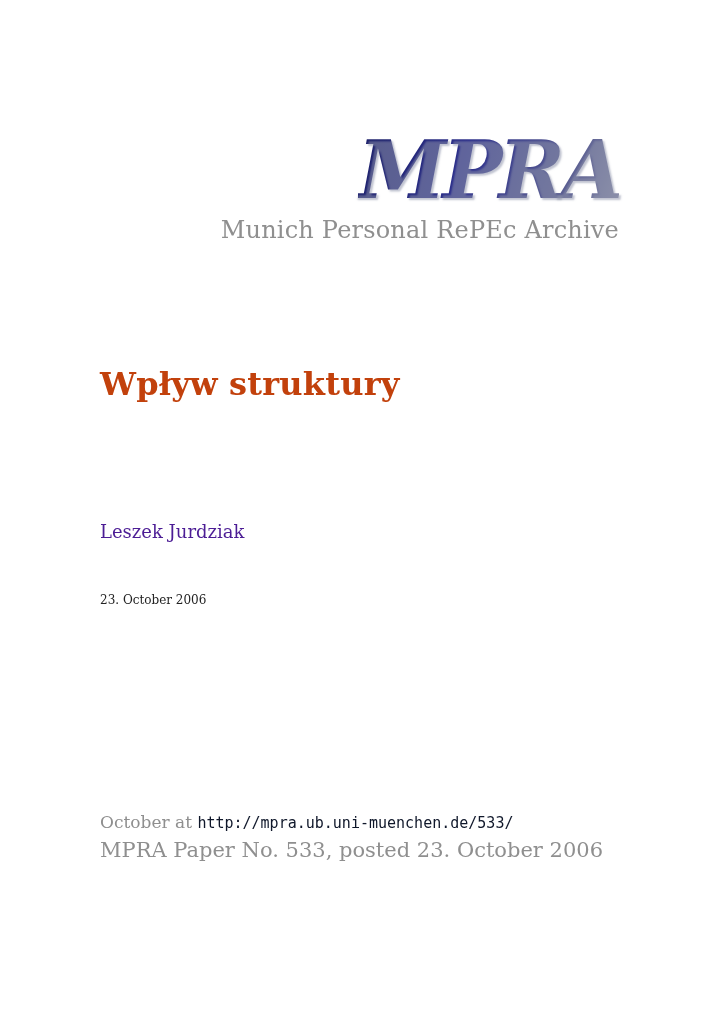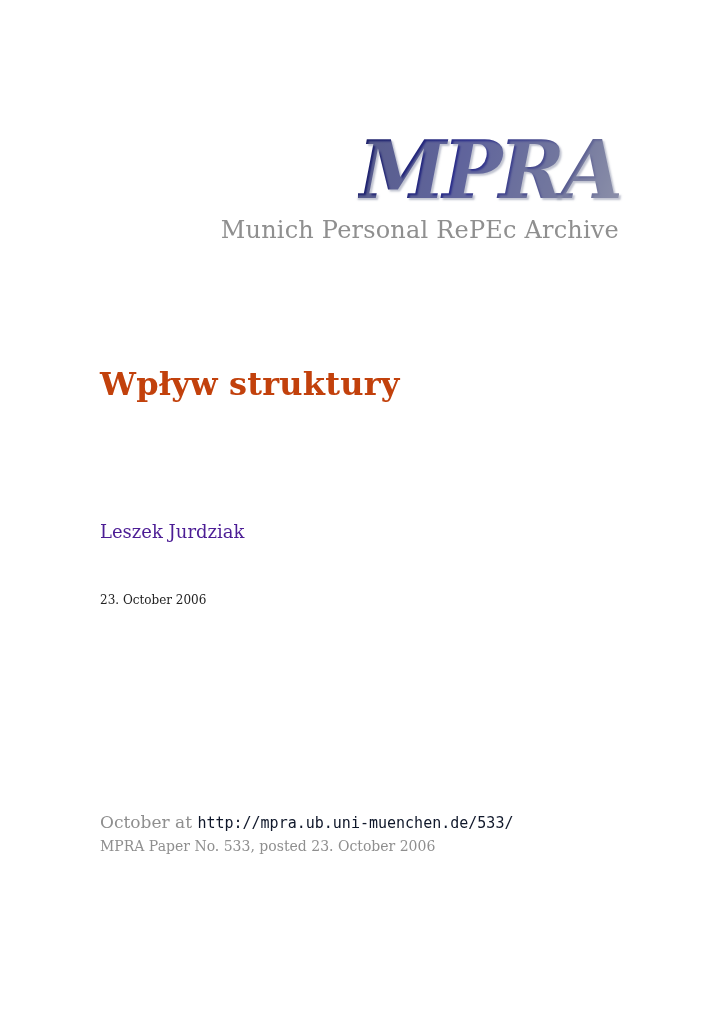--- a/index.html
+++ b/index.html
@@ -95,21 +95,21 @@
     font-family: "DejaVu Sans Mono", "Liberation Mono", monospace;
     font-size: 15px;
     color: #0f172a;
     text-decoration: none;
     cursor: pointer;
   }
   .paper-line {
     position: absolute;
     left: 100px;
     top: 838px;
-    font-size: 14px;
+    font-size: 21px;
     color: #8f8f8f;
   }
 </style>
 </head>
 <body>
 
 <div class="page">
 
   <div class="logo-block">
     <div class="logo-text">MPRA</div>

